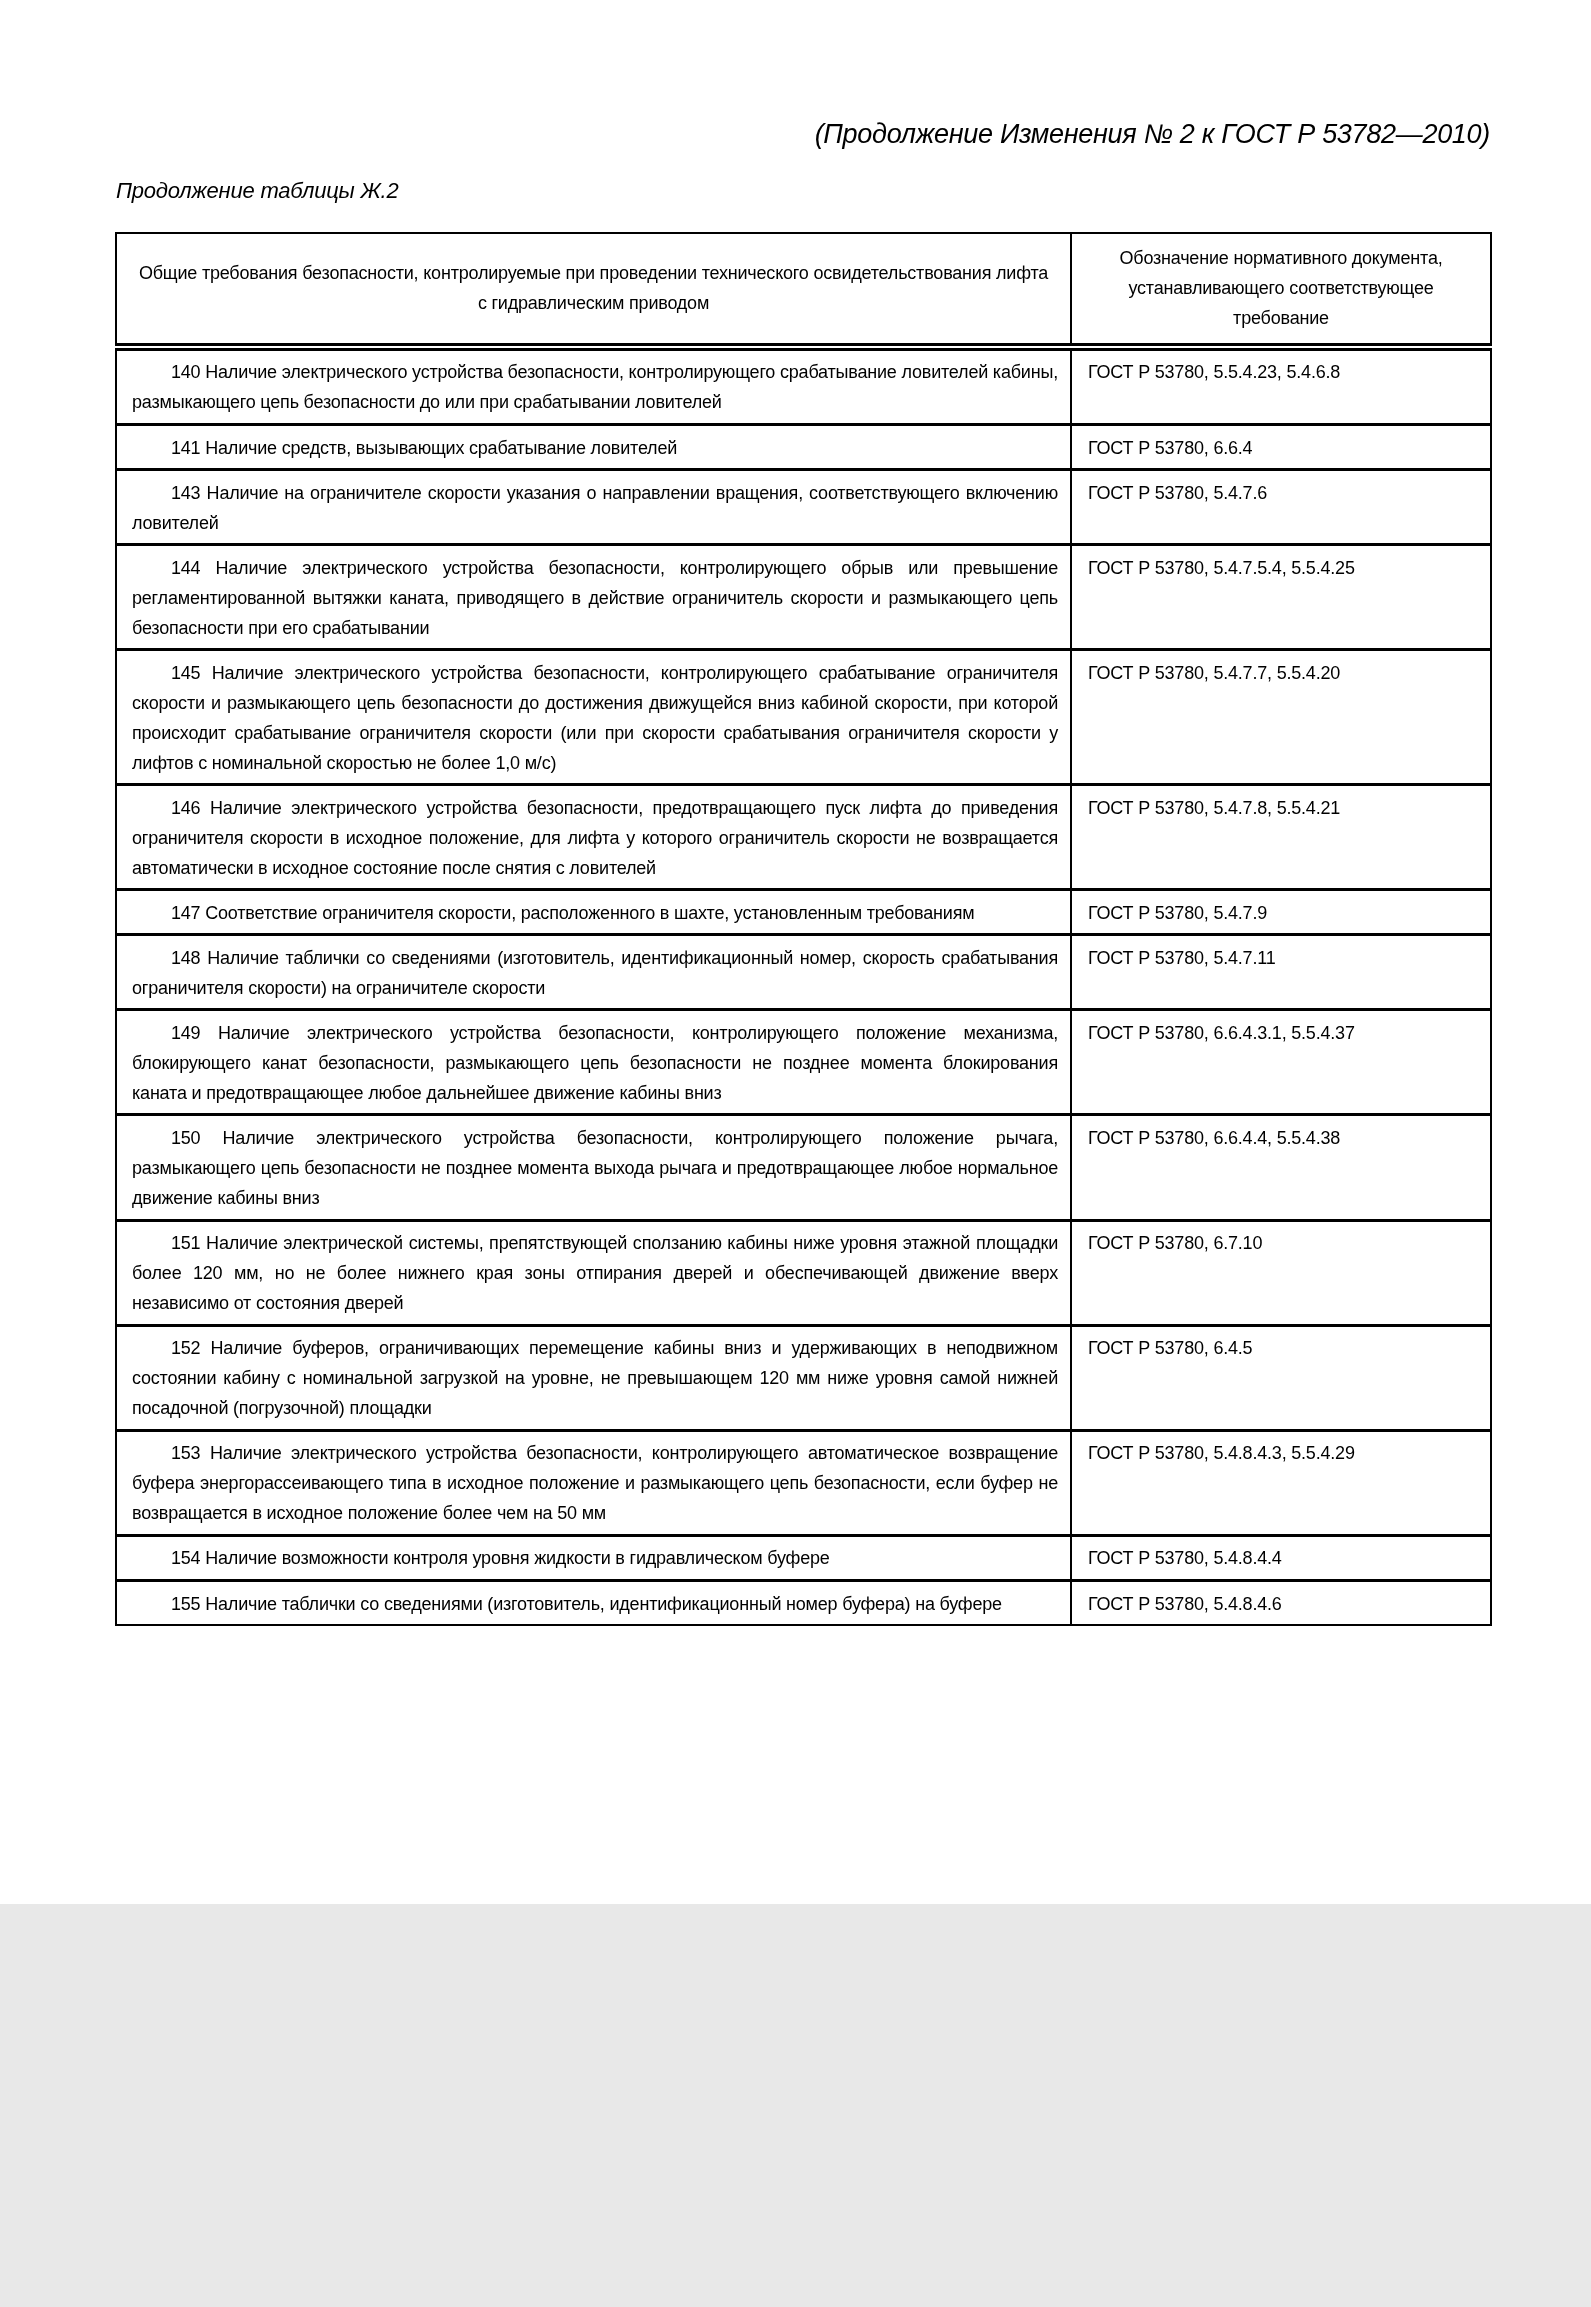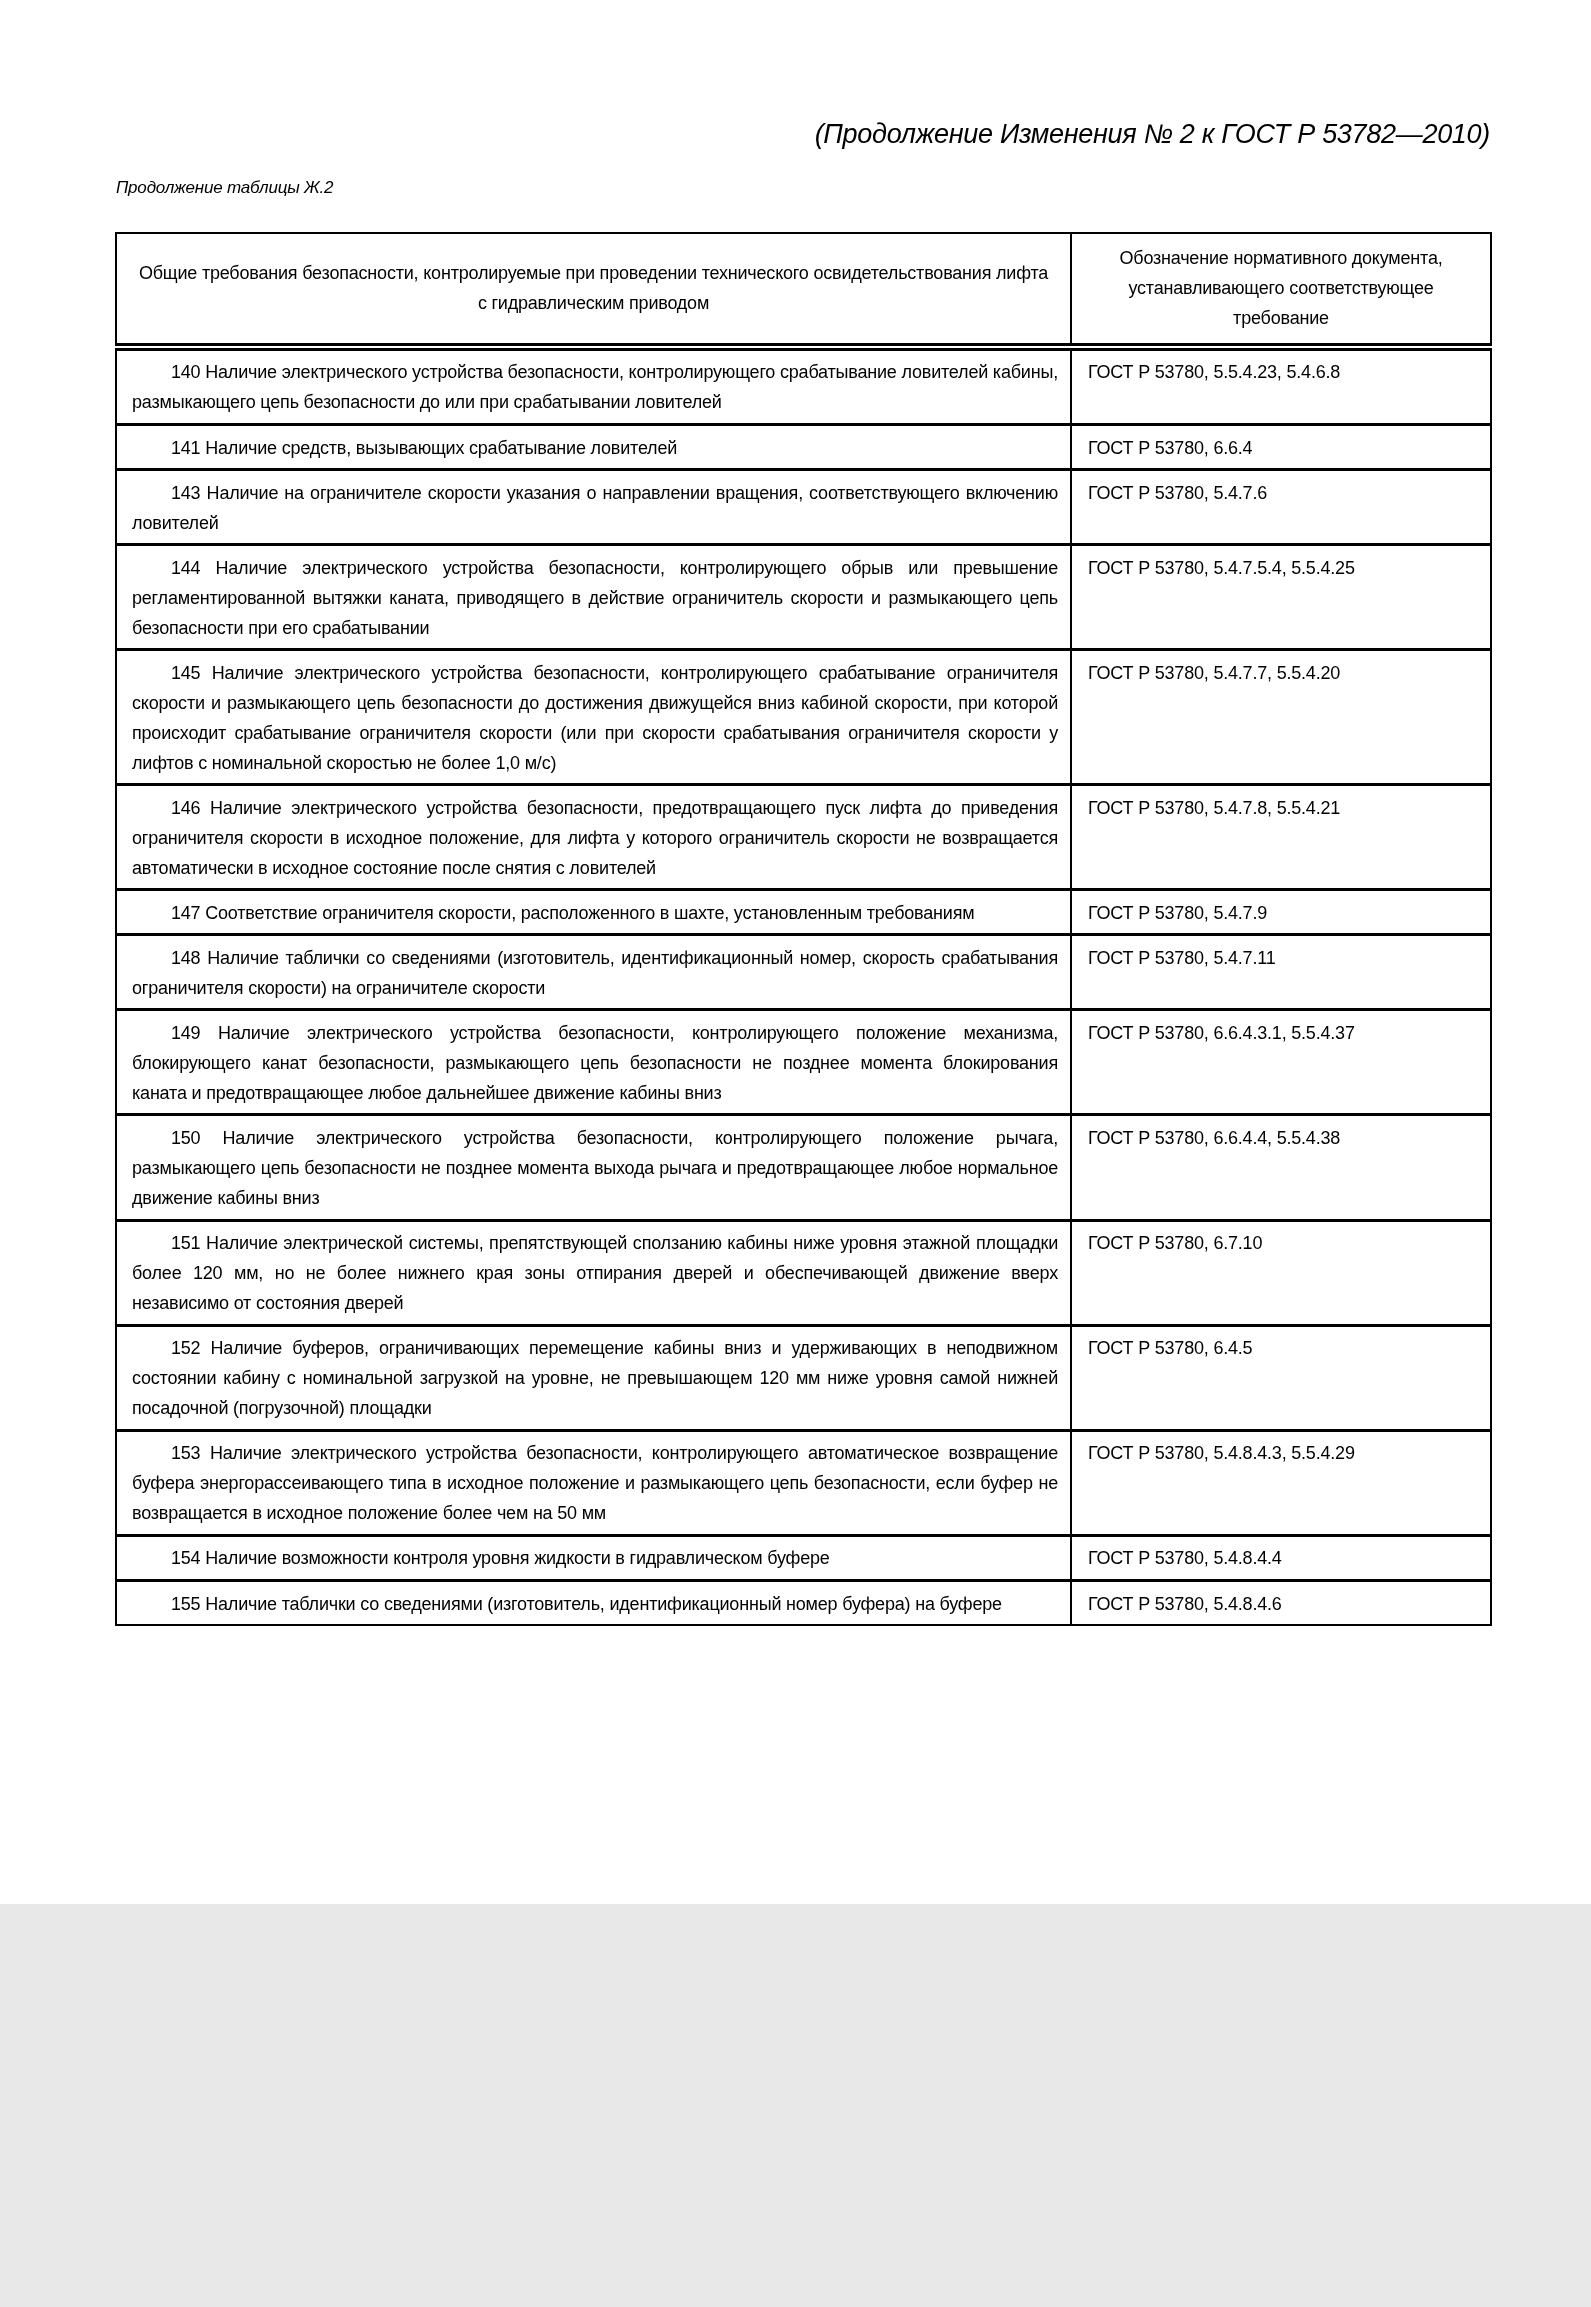--- a/index.html
+++ b/index.html
@@ -21,21 +21,21 @@
     font-size: 27px;
     font-style: italic;
     letter-spacing: -0.3px;
     white-space: nowrap;
   }
 
   .table-caption {
     position: absolute;
     top: 178px;
     left: 116px;
-    font-size: 17px;
+    font-size: 22px;
     font-style: italic;
     letter-spacing: -0.2px;
   }
 
   table.gost {
     position: absolute;
     top: 232px;
     left: 115px;
     width: 1375px;
     border-collapse: collapse;

